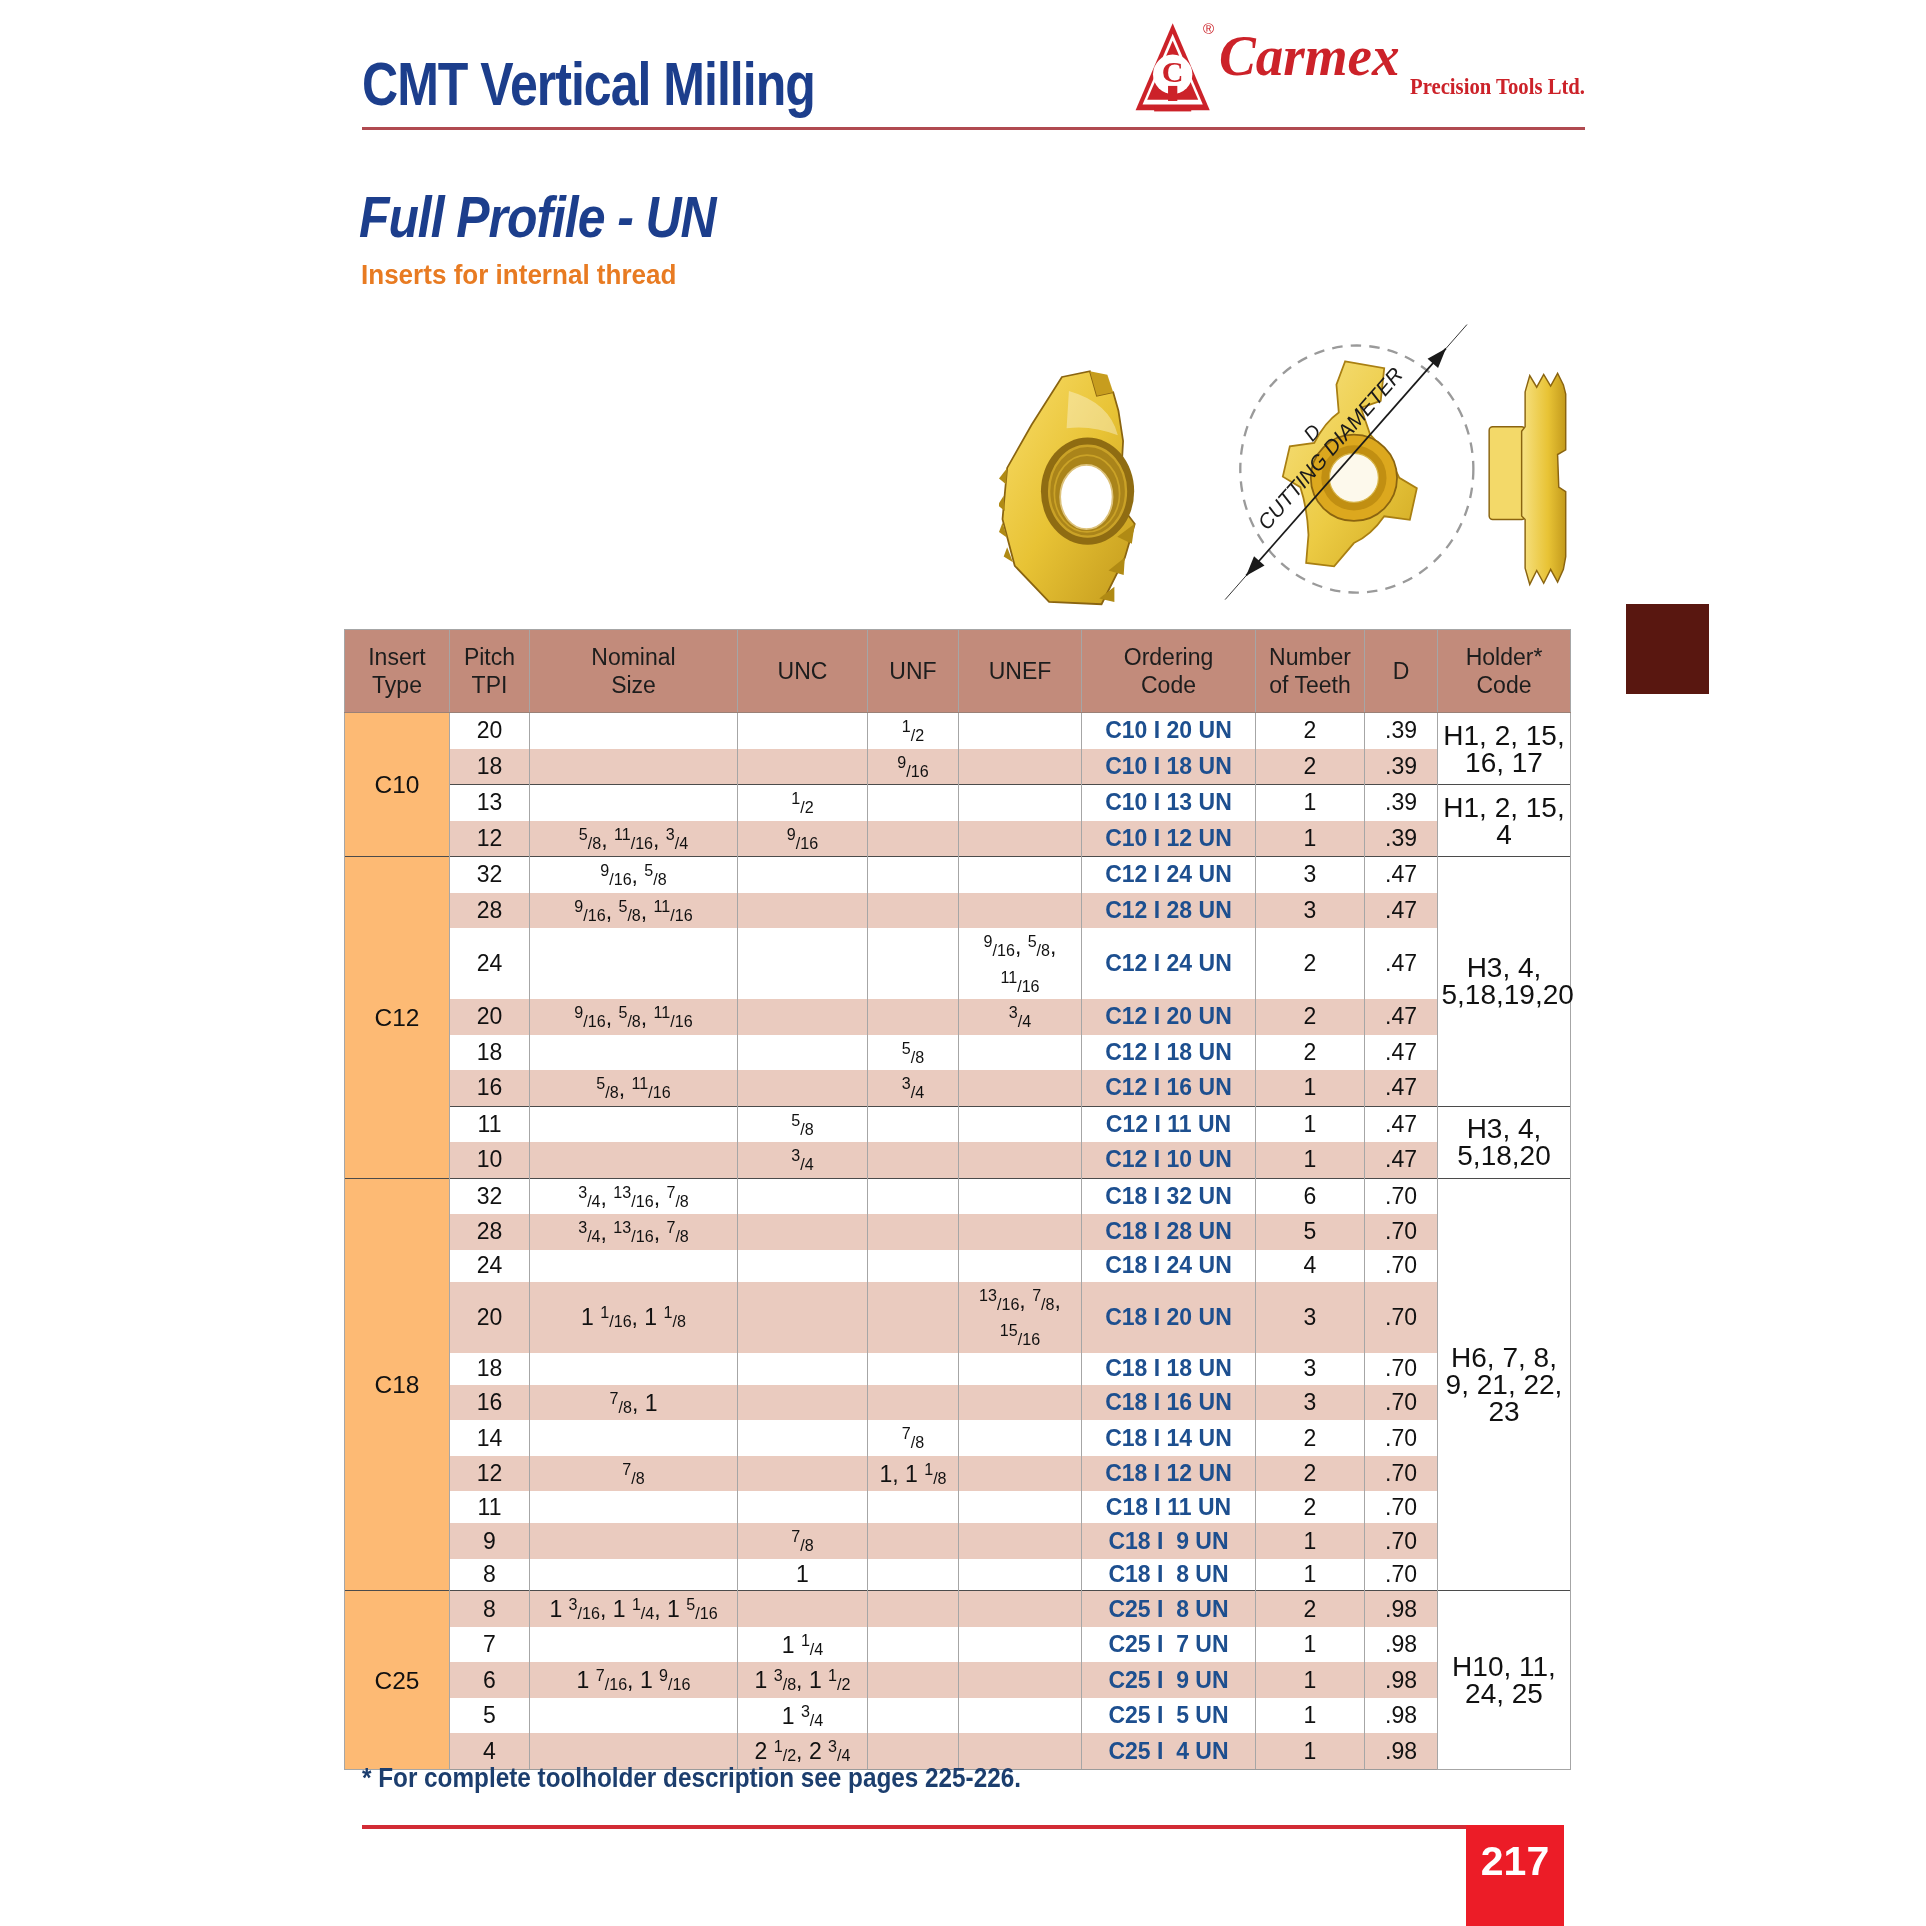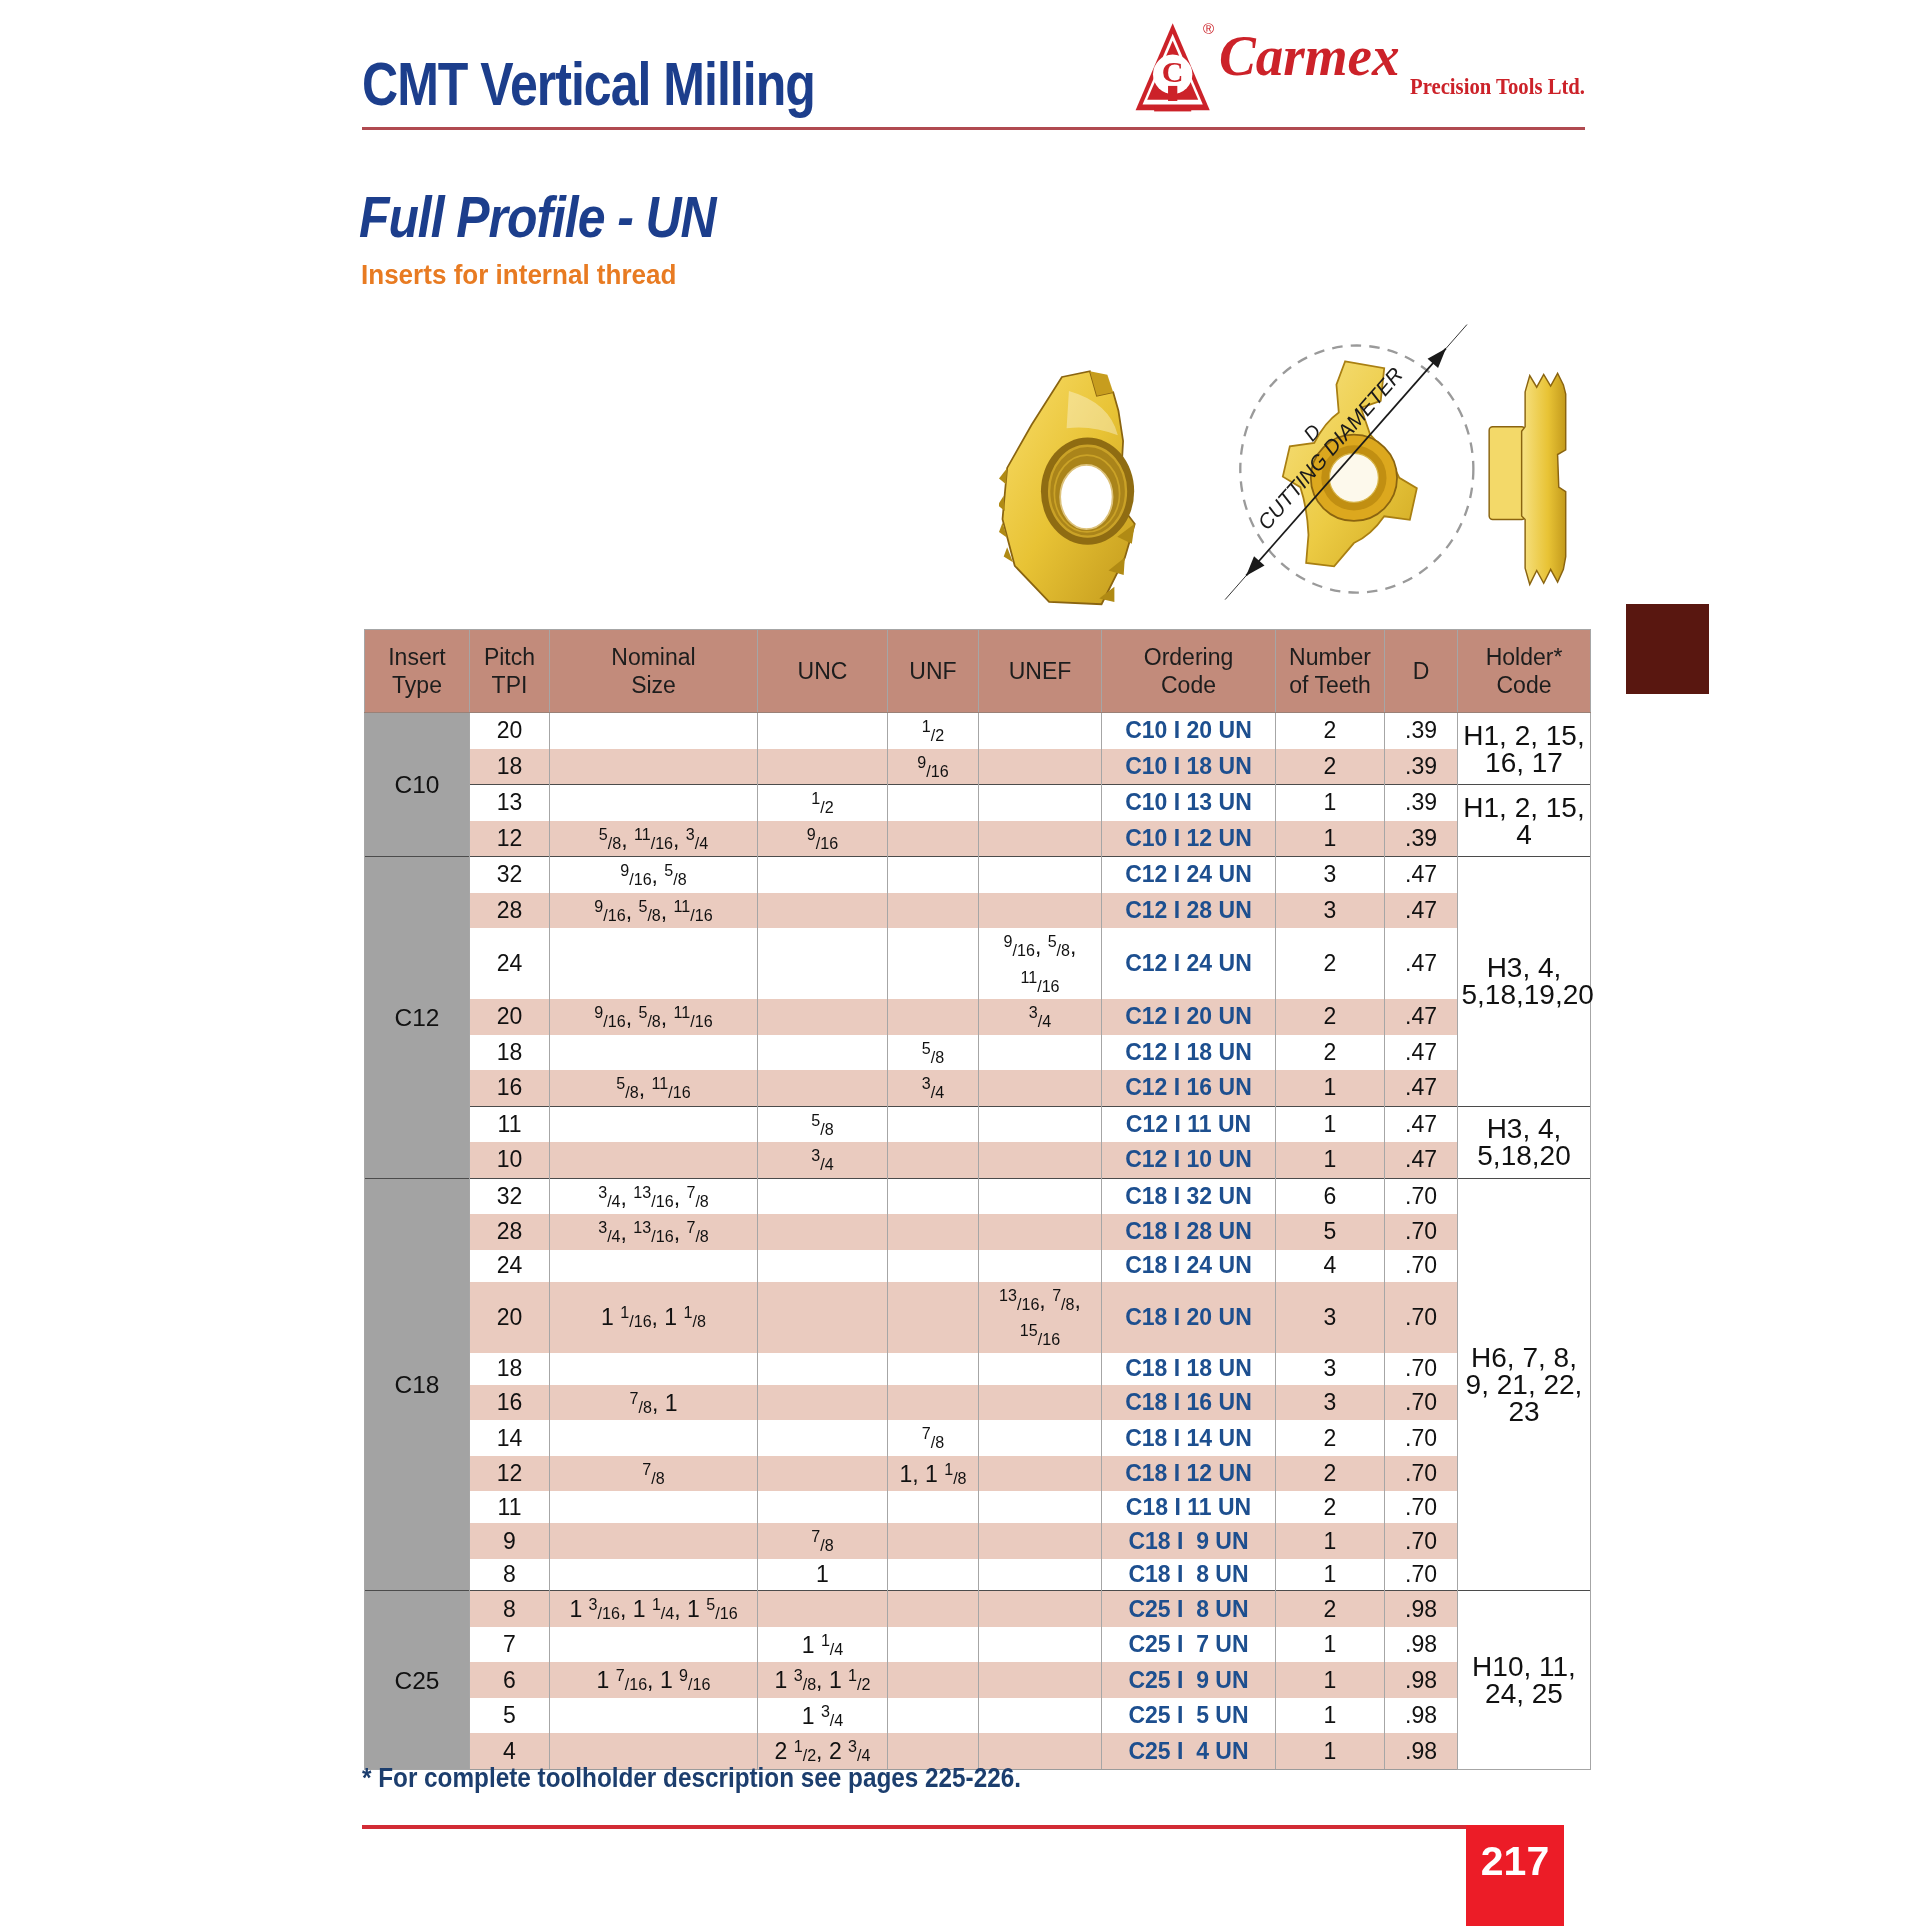--- a/index.html
+++ b/index.html
@@ -36,38 +36,38 @@
     transform:scaleX(.93);transform-origin:left top;white-space:nowrap;
   }
   
   .figure{position:absolute;left:955px;top:268px;width:687px;height:373px;}
   .fig-left{position:absolute;left:44px;top:102px;}
   .fig-mid{position:absolute;left:259px;top:35px;}
   .fig-right{position:absolute;left:533px;top:99px;}
   .maroon-square{position:absolute;left:1626px;top:604px;width:83px;height:90px;background:var(--maroon_square);}
   
   .spec-table{
-    position:absolute;left:364px;top:629px;width:1225px;
+    position:absolute;left:344px;top:629px;width:1225px;
     border-collapse:collapse;table-layout:fixed;
     font-family:"Liberation Sans","DejaVu Sans",sans-serif;
   }
   .spec-table th,.spec-table td{
     border-left:0.6px solid #a6a6a6;border-right:0.6px solid #a6a6a6;
     padding:0 3.5px;text-align:center;vertical-align:middle;
   }
   .spec-table{border:0.6px solid #a6a6a6;}
   .spec-table th{
     height:82px;background:var(--table_header_bg);font-size:23px;font-weight:400;color:#1d1d1d;
     line-height:28px;white-space:pre-line;border-bottom:0.6px solid #9a8177;
   }
   .spec-table tbody tr{height:32px;}
   .spec-table tbody tr.tall{height:64px;}
   .spec-table td{font-size:23px;line-height:27px;color:#111;background:#fff;}
   tr.shade td{background:var(--row_shade_bg);}
-  .spec-table td.itype{font-size:24.5px;background:#a3a3a3;}
+  .spec-table td.itype{font-size:24.5px;background:#fdba74;}
   .spec-table td.holder{font-size:28px;background:#fff;line-height:27px;}
   .spec-table td.code{font-weight:bold;color:var(--code_blue);white-space:pre;}
   tr.gstart td{border-top:1.7px solid #4b4b4b;}
   tr.hsplit td{border-top:1.7px solid #4b4b4b;}
   .spec-table tbody tr:last-child td{border-bottom:1.2px solid #9b9b9b;}
   .fn{font-size:70%;vertical-align:.45em;}
   .fs{font-size:70%;vertical-align:-.08em;}
   
   .footnote{
     position:absolute;left:362px;top:1763px;font-size:27px;font-weight:600;color:#1c3e6e;

